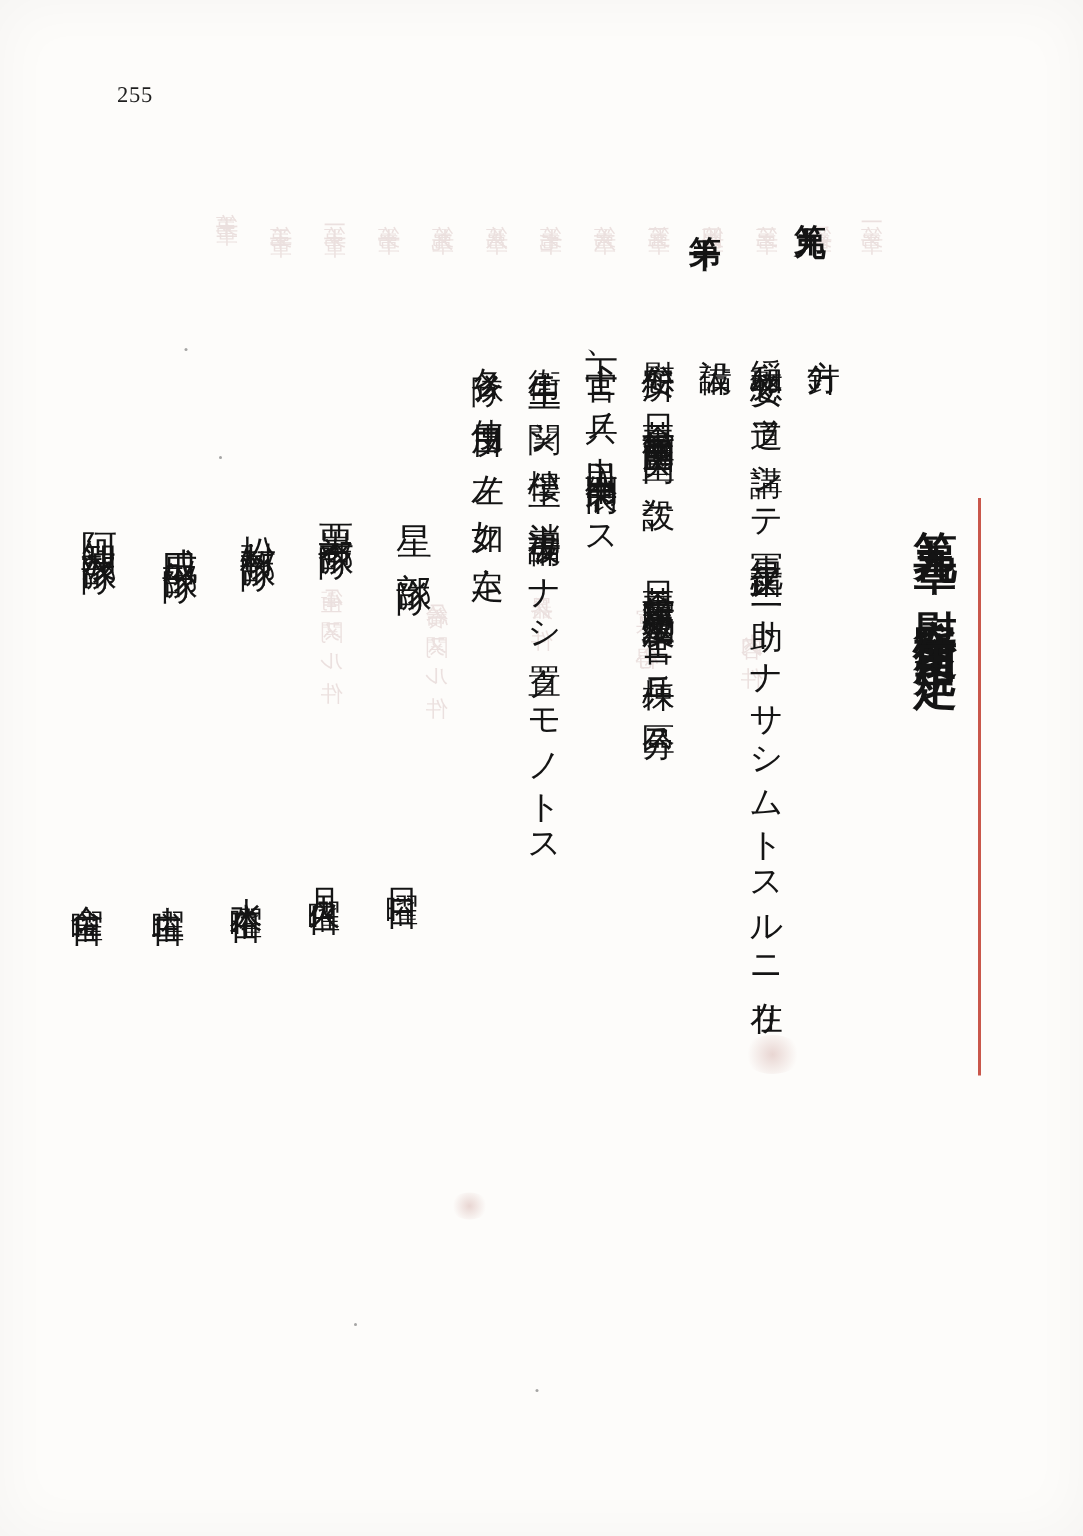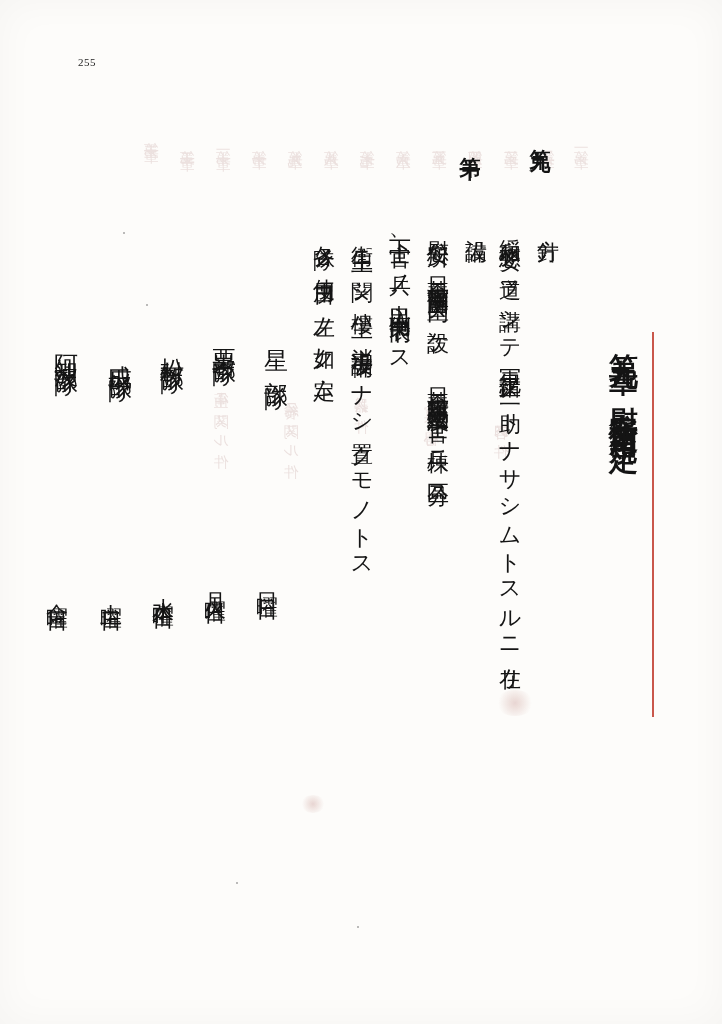--- a/index.html
+++ b/index.html
@@ -21,21 +21,21 @@
     content: "";
     position: absolute;
     inset: 0;
     pointer-events: none;
     box-shadow: inset 0 0 40px rgba(0,0,0,0.035);
   }
   .page-number {
     position: absolute;
     left: 78px;
     top: 56px;
-    font-size: 11px;
+    font-size: 15px;
     letter-spacing: 0.5px;
     color: #1f1f1f;
     font-family: "Liberation Serif", serif;
   }
   
   .ghost-layer {
     position: absolute;
     left: 150px;
     top: 120px;
     width: 420px;

